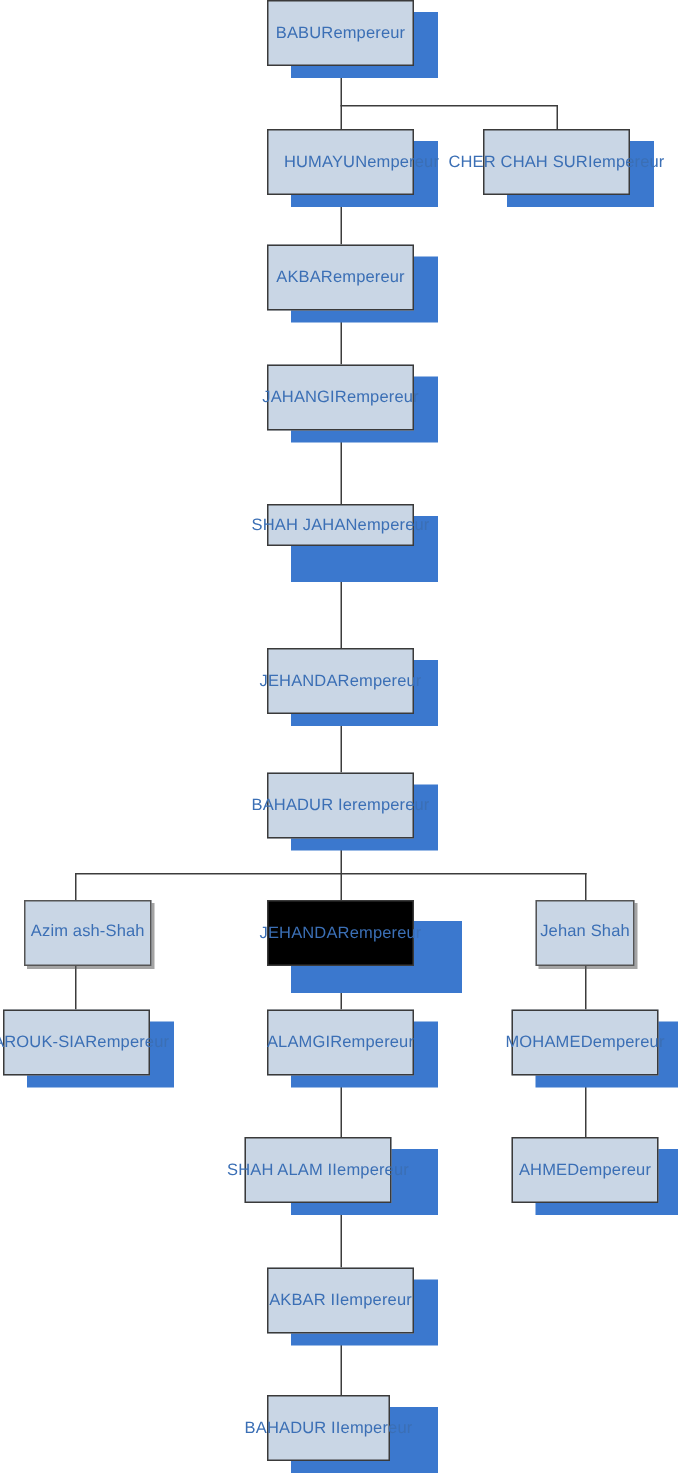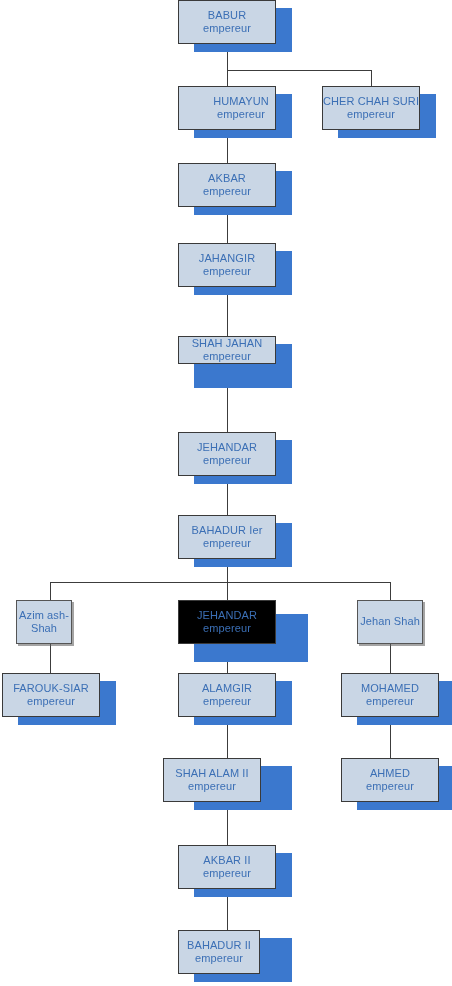--- a/index.html
+++ b/index.html
@@ -32,21 +32,21 @@
   }
 
   
   .node {
     position: absolute;
     box-sizing: border-box;
     background: #c9d6e5;
     border: 1px solid #3a3a3a;
     color: #3b6fb5;
     display: flex;
-    flex-direction: column;
+    flex-direction: row;
     align-items: center;
     justify-content: center;
     text-align: center;
     line-height: 1.18;
     white-space: nowrap;
   }
   .node .name {
     font-size: 11px;
     letter-spacing: 0.1px;
   }
@@ -134,21 +134,21 @@
         <div class="role">empereur</div>
       </div>
       <div class="node" style="left: 178px; top: 432px; width: 98px; height: 44px; background: rgb(201, 214, 229); color: rgb(59, 111, 181);">
         <div class="name">JEHANDAR</div>
         <div class="role">empereur</div>
       </div>
       <div class="node" style="left: 178px; top: 515px; width: 98px; height: 44px; background: rgb(201, 214, 229); color: rgb(59, 111, 181);">
         <div class="name">BAHADUR Ier</div>
         <div class="role">empereur</div>
       </div>
-      <div class="node small" style="left: 16px; top: 600px; width: 56px; height: 44px; background: rgb(201, 214, 229); color: rgb(59, 111, 181); justify-content: center;">
+      <div class="node small" style="left: 16px; top: 600px; width: 85px; height: 44px; background: rgb(201, 214, 229); color: rgb(59, 111, 181); justify-content: center;">
         <div class="name">Azim ash-Shah</div>
       </div>
       <div class="node" style="left: 178px; top: 600px; width: 98px; height: 44px; background: #000000; color: rgb(59, 111, 181);">
         <div class="name">JEHANDAR</div>
         <div class="role">empereur</div>
       </div>
       <div class="node small" style="left: 357px; top: 600px; width: 66px; height: 44px; background: rgb(201, 214, 229); color: rgb(59, 111, 181);">
         <div class="name">Jehan Shah</div>
       </div>
       <div class="node" style="left: 2px; top: 673px; width: 98px; height: 44px; background: rgb(201, 214, 229); color: rgb(59, 111, 181);">

